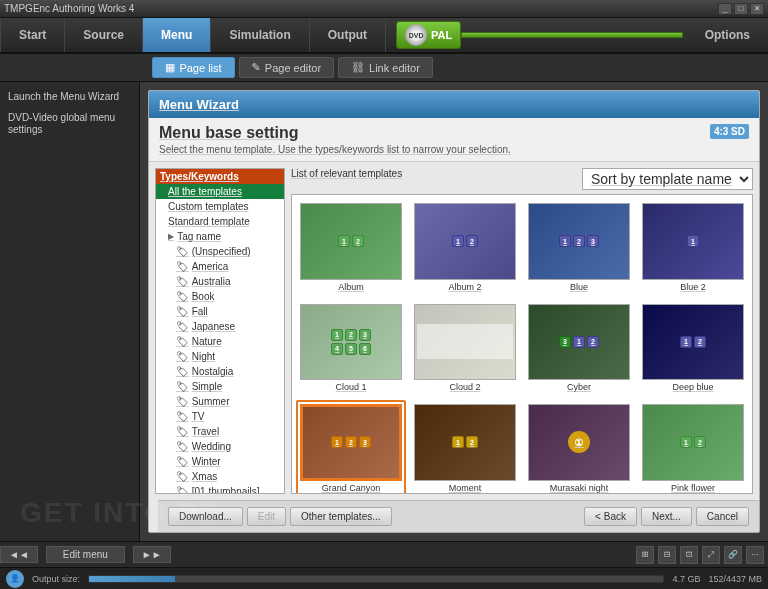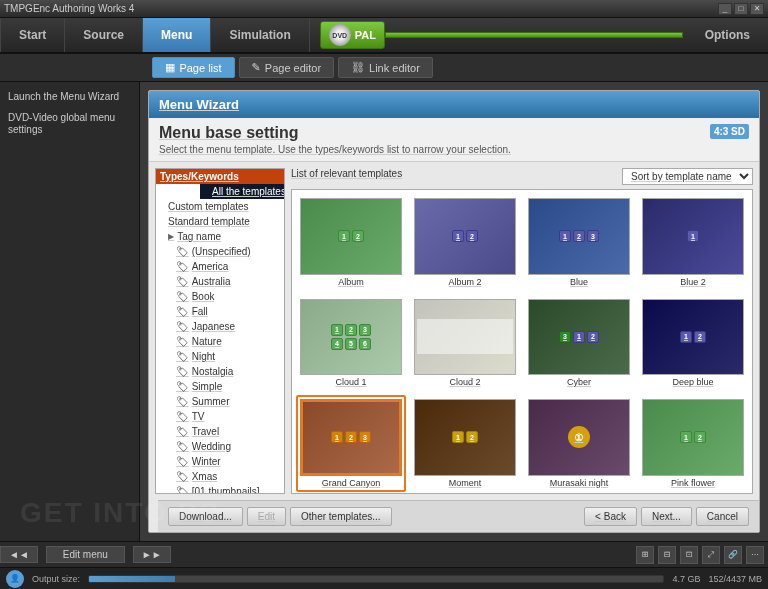--- a/index.html
+++ b/index.html
@@ -204,39 +204,39 @@
       padding: 2px 4px 2px 8px;
       font-size: 10px;
       color: #333;
       cursor: pointer;
       display: flex;
       align-items: center;
       gap: 3px;
       white-space: nowrap;
       overflow: hidden;
     }
-    .types-item.selected { background: #0f172a; color: #fff; margin-left: 44px; }
+    .types-item.selected { background: #15803d; color: #fff; }
     .types-item.indent1 { padding-left: 12px; }
     .types-item.indent2 { padding-left: 20px; }
     .tree-arrow { font-size: 8px; color: #666; }
 
     .templates-panel {
       flex: 1;
       display: flex;
       flex-direction: column;
       overflow: hidden;
     }
     .templates-header {
       display: flex;
       justify-content: space-between;
       margin-bottom: 4px;
     }
     .templates-header span { font-size: 10px; color: #333; }
     .sort-select {
-      font-size: 10px;
+      font-size: 14px;
       padding: 1px 4px;
       border: 1px solid #aaa;
       background: #fff;
       color: #333;
     }
     .templates-grid {
       flex: 1;
       display: grid;
       grid-template-columns: repeat(4, 1fr);
       gap: 4px;
@@ -430,20 +430,21 @@
     <div class="title-bar-btn">□</div>
     <div class="title-bar-btn">✕</div>
   </div>
 </div>
 
 <div class="nav-bar">
   <div class="nav-btn">Start</div>
   <div class="nav-btn">Source</div>
   <div class="nav-btn active">Menu</div>
   <div class="nav-btn">Simulation</div>
+  <div class="nav-btn">Output</div>
   <div class="nav-dvd">
     <div class="dvd-icon">DVD</div>
     <span>PAL</span>
   </div>
   <div class="nav-pal"></div>
   <div class="nav-options">Options</div>
 </div>
 
 <div style="display:flex; flex-direction:column; height: calc(589px - 18px - 36px - 48px);">
 

